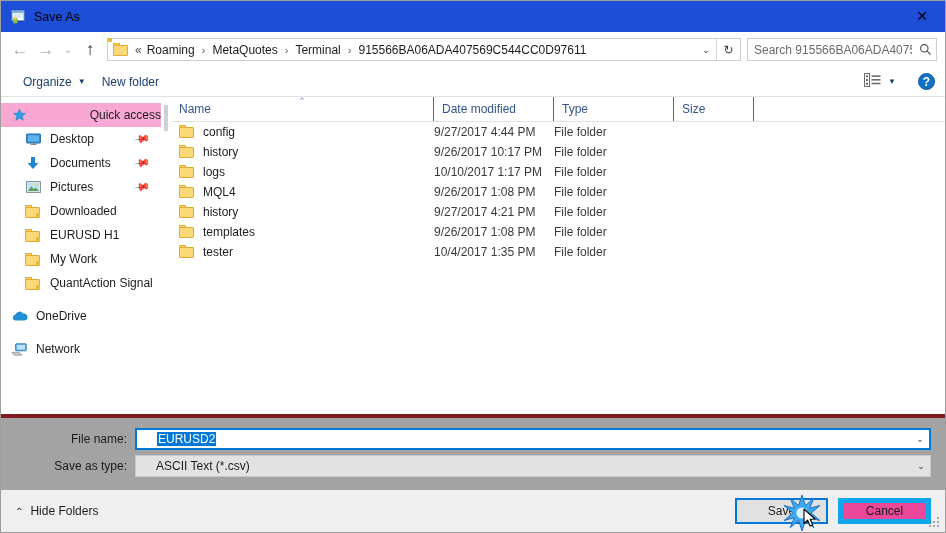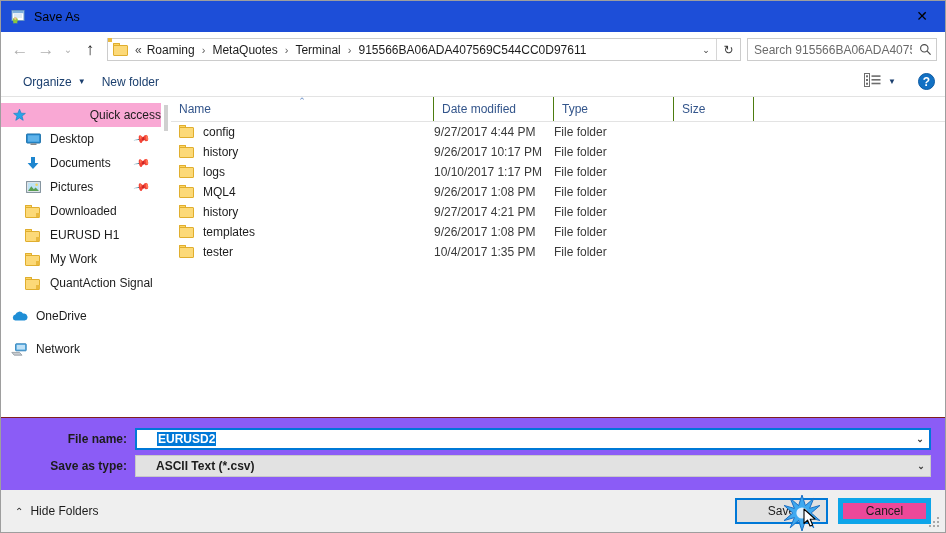--- a/index.html
+++ b/index.html
@@ -322,24 +322,23 @@
   .folder .fold {
     position: absolute;
     right: 1px; bottom: 1px;
     width: 4px; height: 4px;
     background: #e9b93f;
   }
 
   
   .fields {
     flex: 0 0 auto;
-    background: #8b5cf6;
-    border-top: 1px solid #7f1d1d;
+    background: #a3a3a3;
+    border-top: 4px solid #7f1d1d;
     padding: 10px 14px 8px 14px;
-    font-weight: bold;
   }
   .fieldrow {
     display: flex;
     align-items: center;
     height: 22px;
     margin-bottom: 5px;
   }
   .flabel {
     width: 112px;
     text-align: right;

